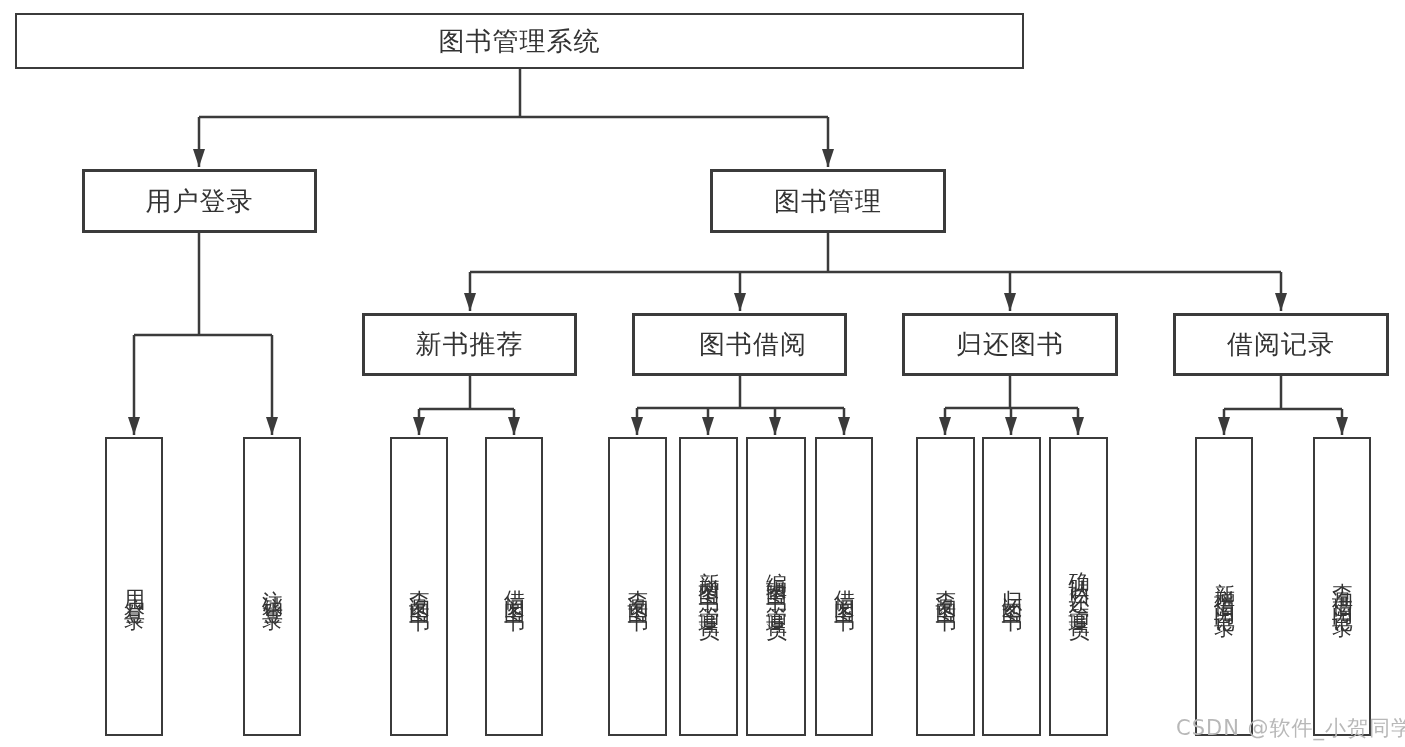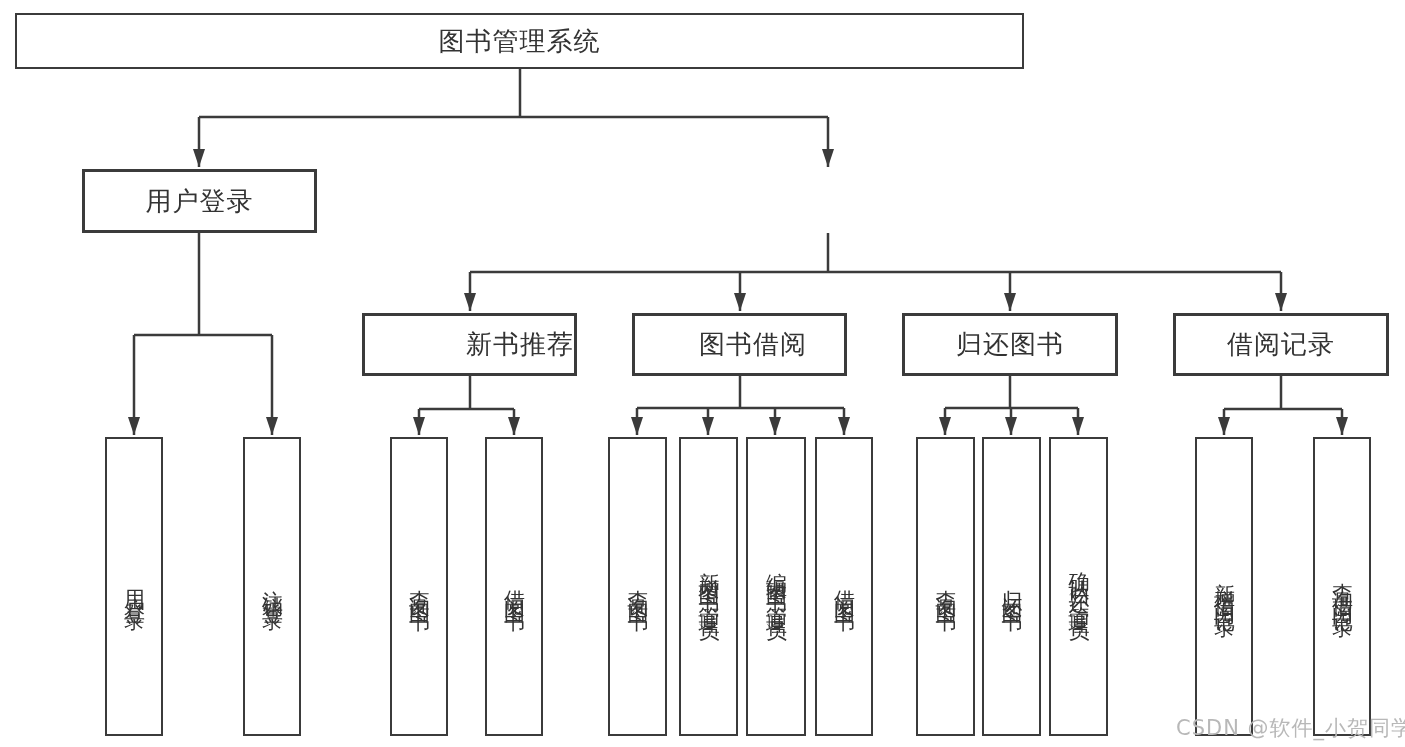--- a/index.html
+++ b/index.html
@@ -108,22 +108,25 @@
     <path d="M1342,409 V435" marker-end="url(#arrow)"></path>
   </svg>
 
   <div class="box root hbox" style="left:15px; top:13px; width:1009px; height:56px;">
     <span>图书管理系统</span>
   </div>
 
   <div class="box hbox" style="left:82px; top:169px; width:235px; height:64px;">
     <span>用户登录</span>
   </div>
+  <div class="box hbox" style="left:710px; top:169px; width:236px; height:64px;">
+    <span>图书管理</span>
+  </div>
 
-  <div class="box hbox" style="left:362px; top:313px; width:215px; height:63px;justify-content:flex-end;">
+  <div class="box hbox" style="left:362px; top:313px; width:215px; height:63px;">
     <span>新书推荐</span>
   </div>
   <div class="box hbox" style="left:632px; top:313px; width:215px; height:63px;padding-left:27px;">
     <span>图书借阅</span>
   </div>
   <div class="box hbox" style="left:902px; top:313px; width:216px; height:63px;">
     <span>归还图书</span>
   </div>
   <div class="box hbox" style="left:1173px; top:313px; width:216px; height:63px;">
     <span>借阅记录</span>

